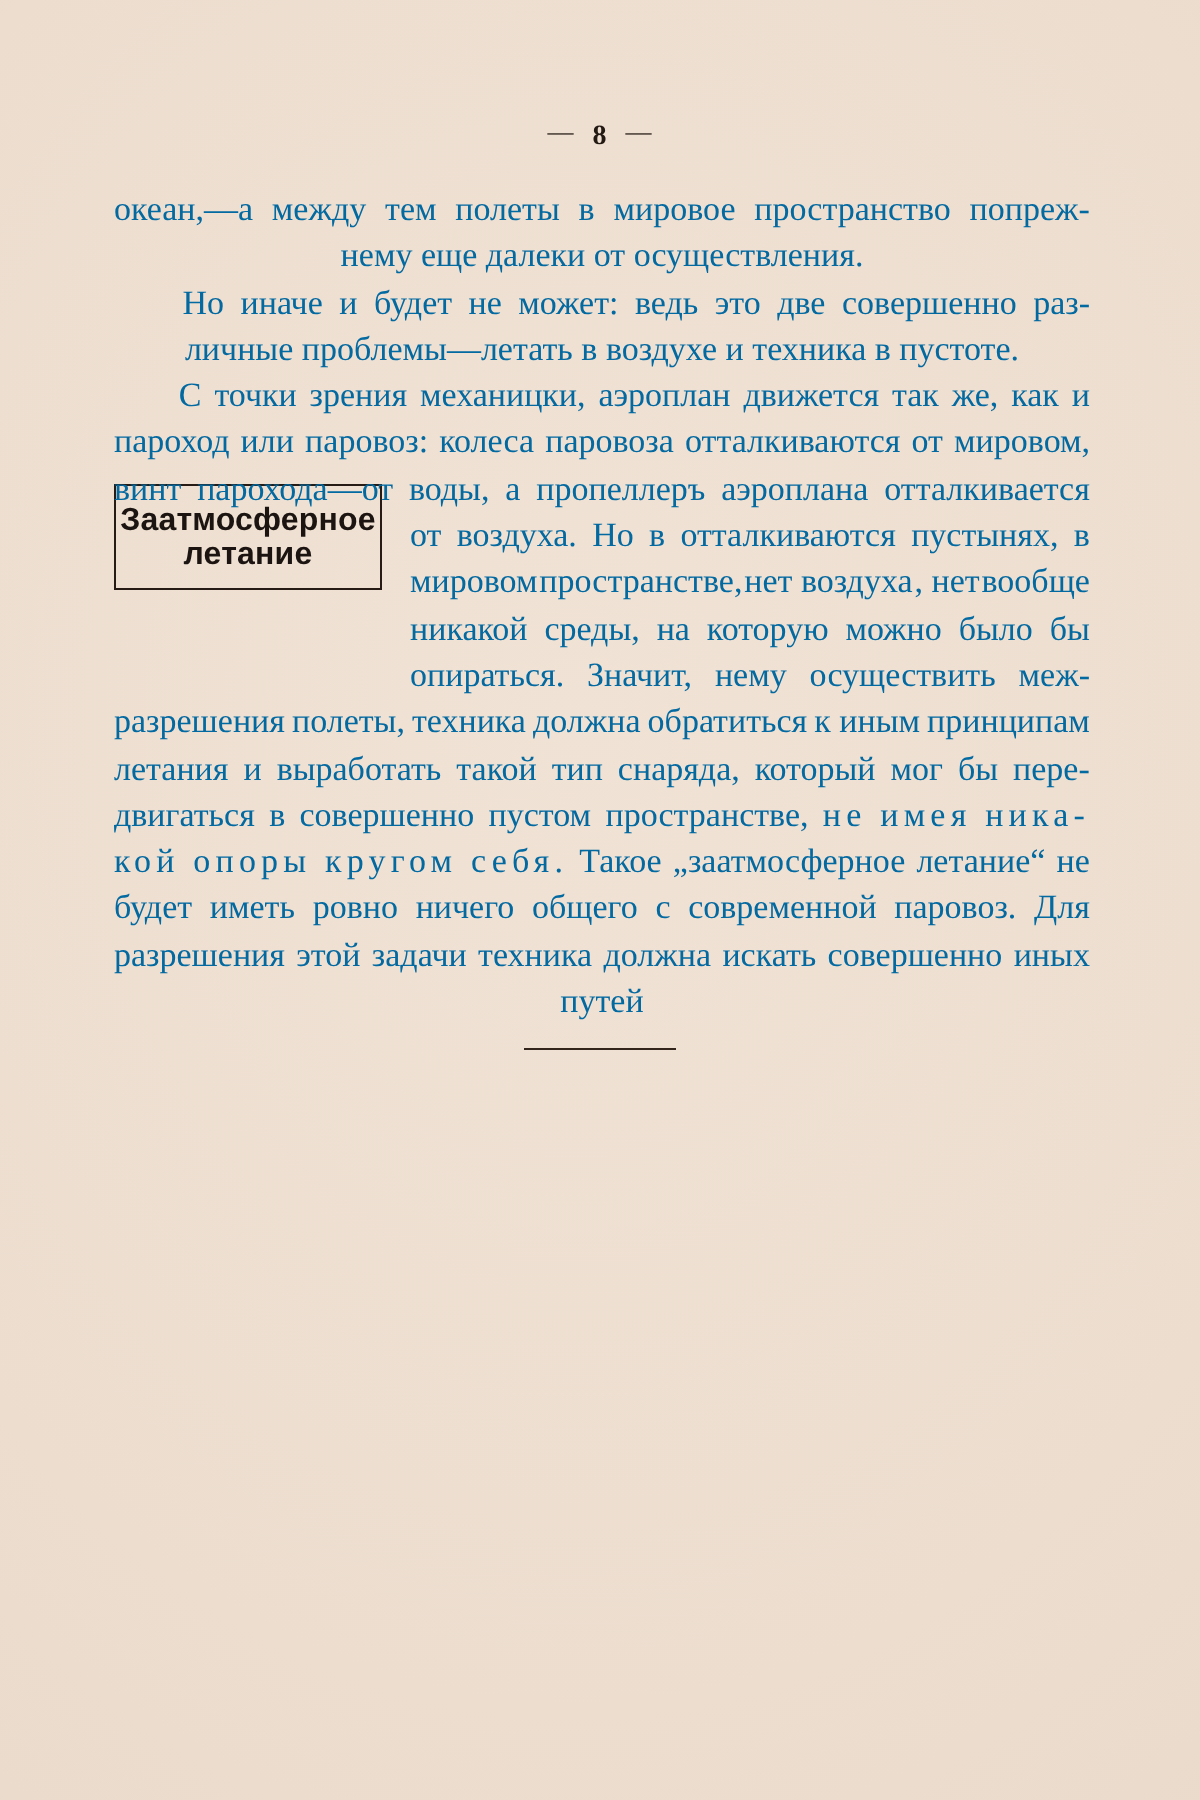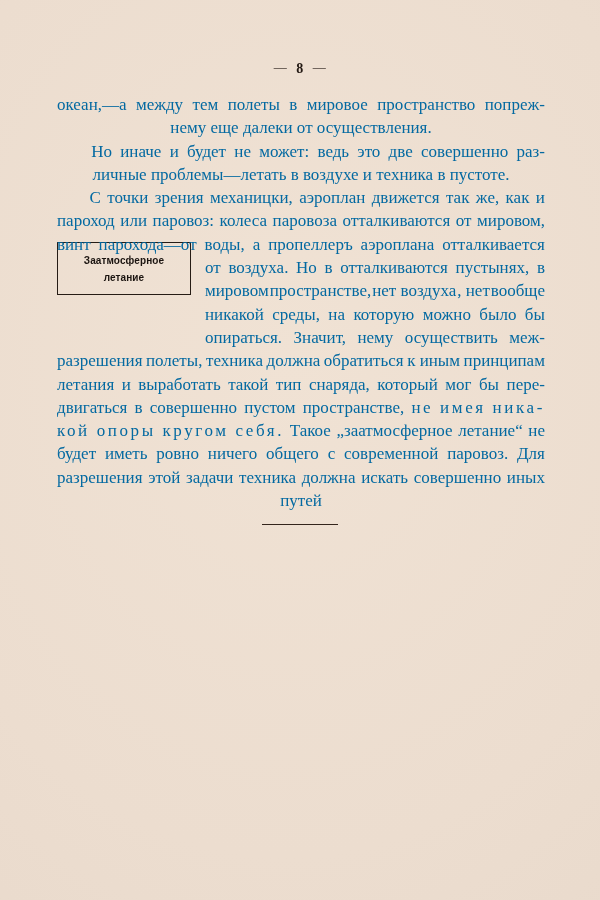--- a/index.html
+++ b/index.html
@@ -105,21 +105,21 @@
     top: 242px;
     width: 134px;
     height: 53px;
     border: 1.4px solid #261c15;
     box-sizing: border-box;
     display: flex;
     flex-direction: column;
     align-items: center;
     justify-content: center;
     font-family: "Liberation Sans", "DejaVu Sans", sans-serif;
-    font-size: 10px;
+    font-size: 16px;
     font-weight: 700;
     line-height: 17px;
     color: #1b1410;
     letter-spacing: 0.1px;
     background: transparent;
   }
 
   
   .wrapline {
     padding-left: 148px;

